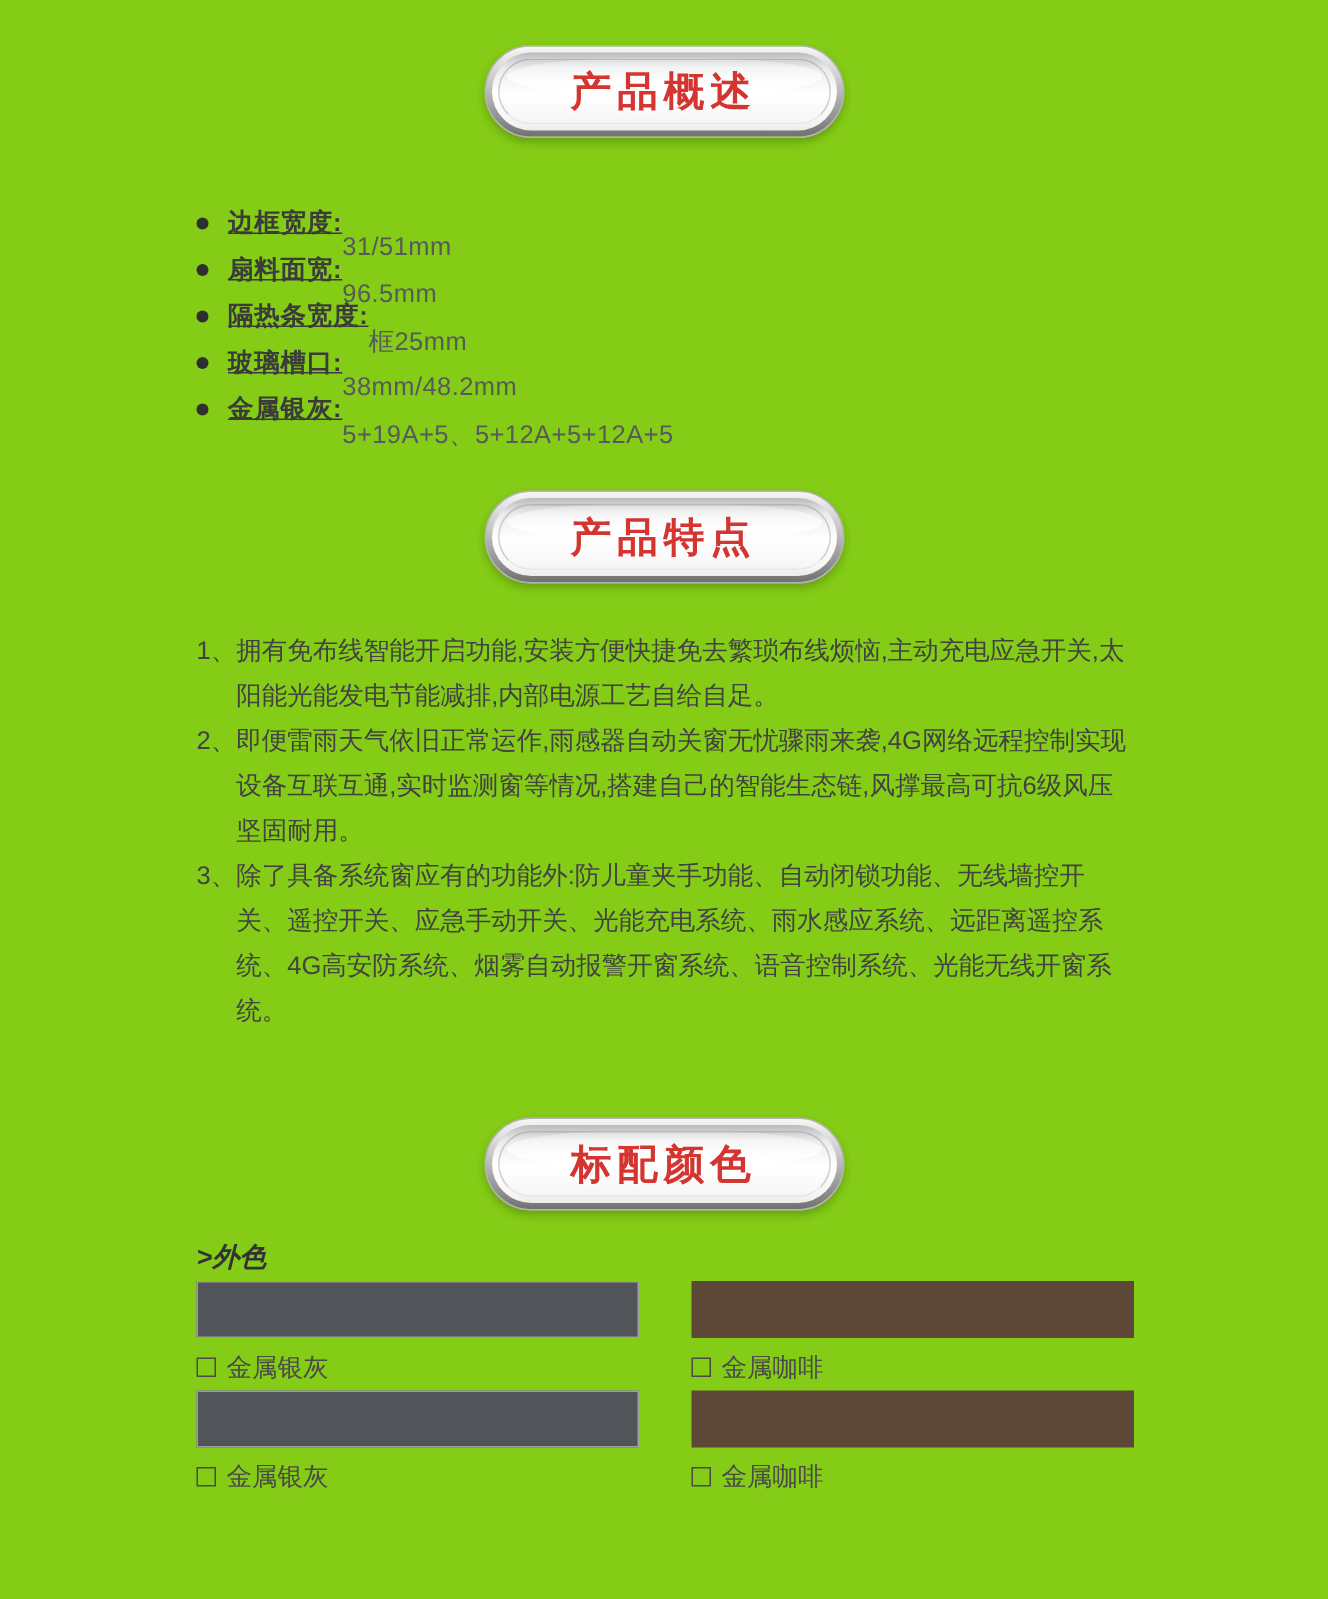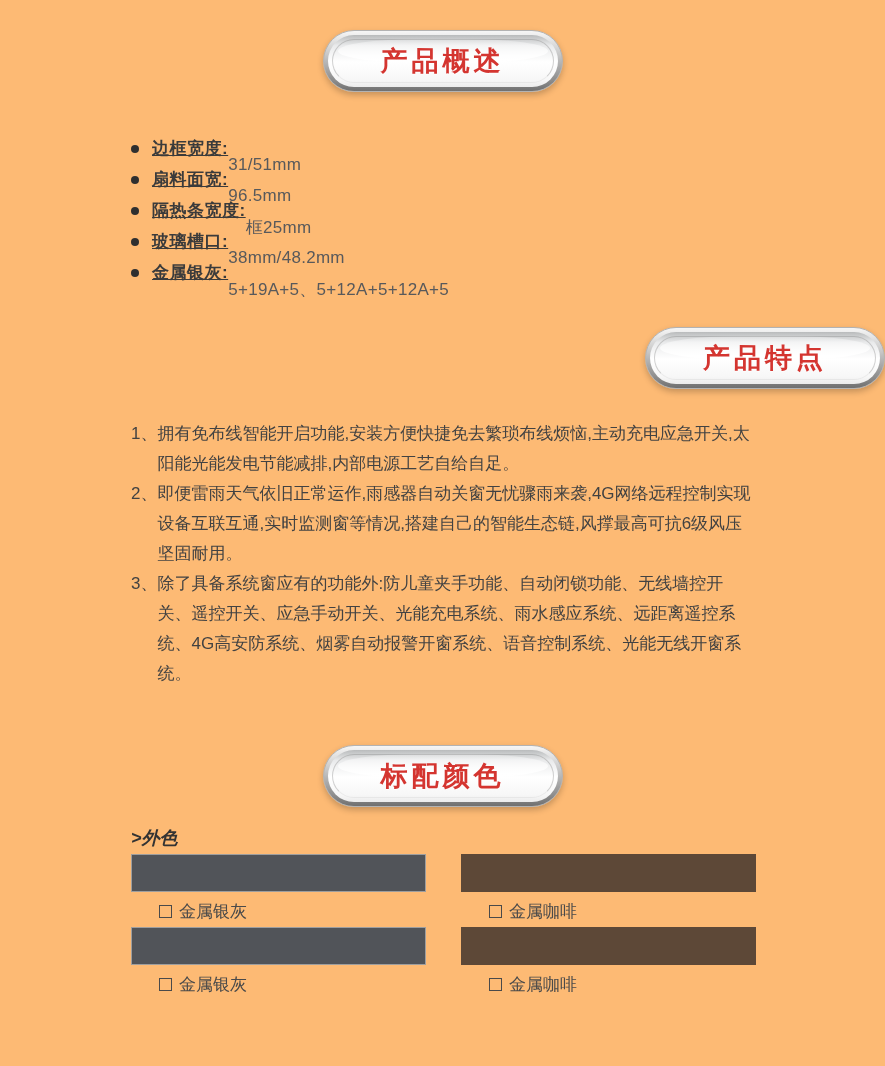--- a/index.html
+++ b/index.html
@@ -3,21 +3,21 @@
 <meta charset="utf-8">
 <style>
   * { margin: 0; padding: 0; box-sizing: border-box; }
   html, body { background: #ffffff; }
   body {
     width: 885px; height: 1066px;
     font-family: "Liberation Sans", "DejaVu Sans", sans-serif;
     color: #424242;
     overflow: hidden;
   }
-  .page { width: 885px; height: 1066px; position: relative; background: #fdba74; }
+  .page { width: 885px; height: 1066px; position: relative; background: #84cc16; }
 
   
   .badge-row { display: flex; justify-content: center; }
   .badge {
     position: relative;
     width: 240px; height: 62px;
     border-radius: 31px;
     background: linear-gradient(180deg, #f6f6f6 0%, #c9c9c9 38%, #8d8d8d 82%, #707070 100%);
     border: 1px solid #b3b3b3;
     box-shadow: 0 3px 6px rgba(0,0,0,0.22);
@@ -64,29 +64,29 @@
 
   
   .colors { margin: 0 130px 0 131px; width: 625px; }
   .group-heading { margin-top: 19px; font-size: 18px; font-weight: 700; color: #333333; height: 22px; font-style: italic; }
   .swatch-row { display: flex; gap: 35px; margin-top: 6px; }
   .swatch-col { width: 295px; }
   .swatch { width: 295px; height: 38px; }
   .swatch.silver { border: 1px solid #9e9e9e; }
   .swatch-label {
     margin-top: 9px; font-size: 17px; color: #4a4a4a;
-    display: flex; align-items: center; height: 20px; margin-left: 28px;
+    display: flex; align-items: center; height: 20px;
   }
   .cb {
     display: inline-block; width: 13px; height: 13px;
     border: 1px solid #4a4a4a; margin-right: 7px; flex: 0 0 auto;
     background: transparent;
   }
 
-  .mt-badge2 { margin-top: 39px; justify-content: flex-end; }
+  .mt-badge2 { margin-top: 39px; }
   .mt-badge3 { margin-top: 56px; }
   .pt-badge1 { padding-top: 30px; }
 </style>
 </head>
 <body>
 
 <div class="page">
 
   <div class="badge-row pt-badge1">
     <div class="badge">

